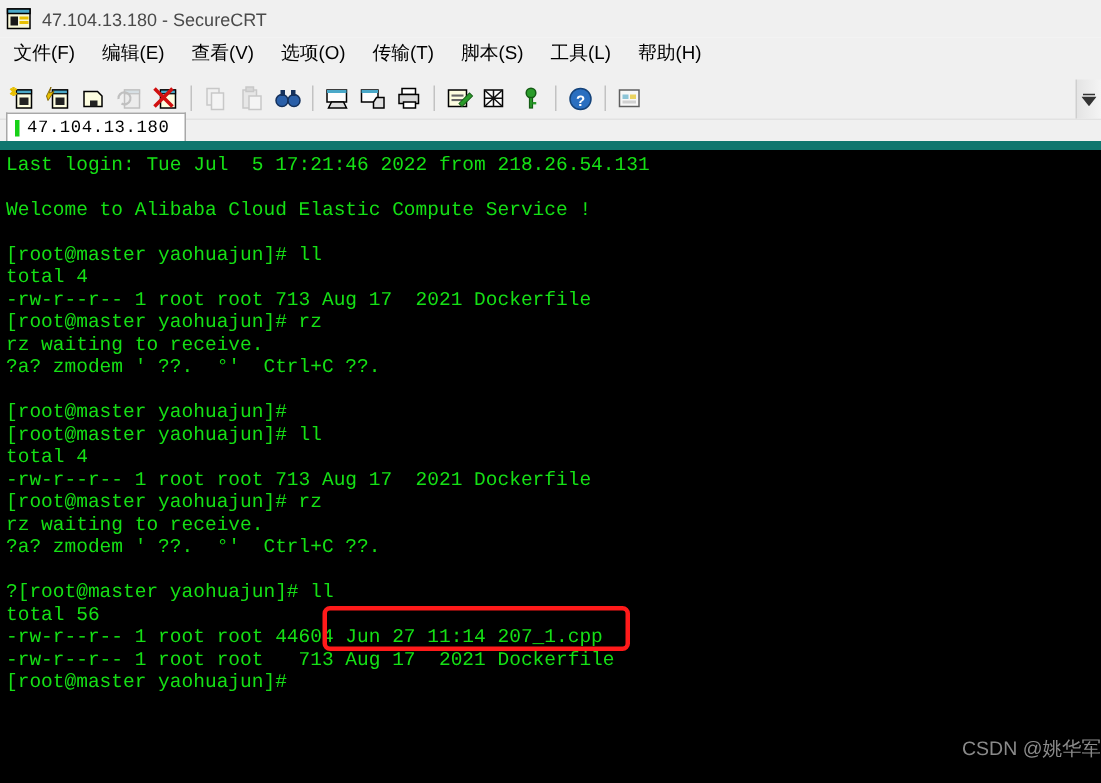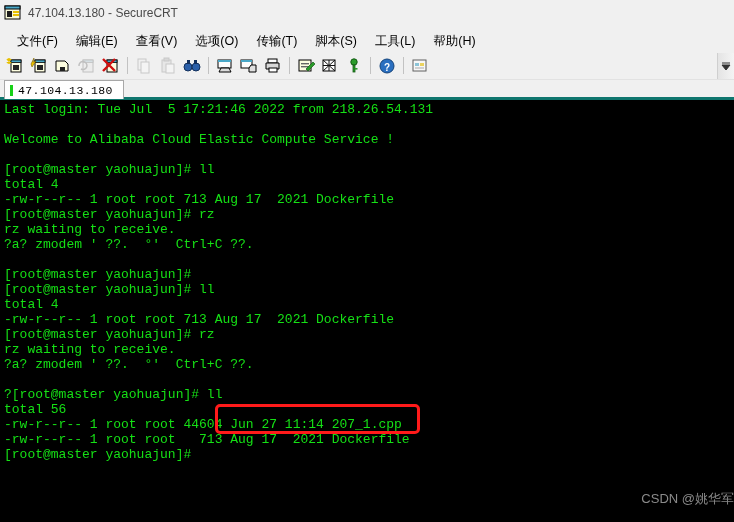--- a/index.html
+++ b/index.html
@@ -36,22 +36,21 @@
     font-size: 12px;
     color: #4a4a4a;
     white-space: nowrap;
   }
 
   
   .menubar {
     height: 27px;
     background: #f0f0f0;
     display: flex;
-    align-items: flex-end;
-    padding-left: 8px;
+    align-items: flex-start;
     box-sizing: border-box;
   }
   .menu-item {
     font-size: 12.5px;
     color: #000000;
     padding: 2px 9px;
     white-space: nowrap;
     cursor: default;
   }
 
@@ -91,24 +90,24 @@
     background: linear-gradient(to right,#e4e4e4,#f4f4f4);
     border-left: 1px solid #cfcfcf;
     flex: 0 0 16px;
   }
 
   
   .tabstrip {
     height: 20px;
     background: #f0f0f0;
     display: flex;
-    align-items: flex-start;
+    align-items: flex-end;
     padding-left: 4px;
     box-sizing: border-box;
-    border-bottom: 3px solid #0f766e;
+    border-bottom: 6px solid #0f766e;
   }
   .tab {
     height: 19px;
     background: #ffffff;
     border: 1px solid #a8a8a8;
     border-bottom: none;
     display: flex;
     align-items: center;
     padding: 0 10px 0 5px;
     box-sizing: border-box;

